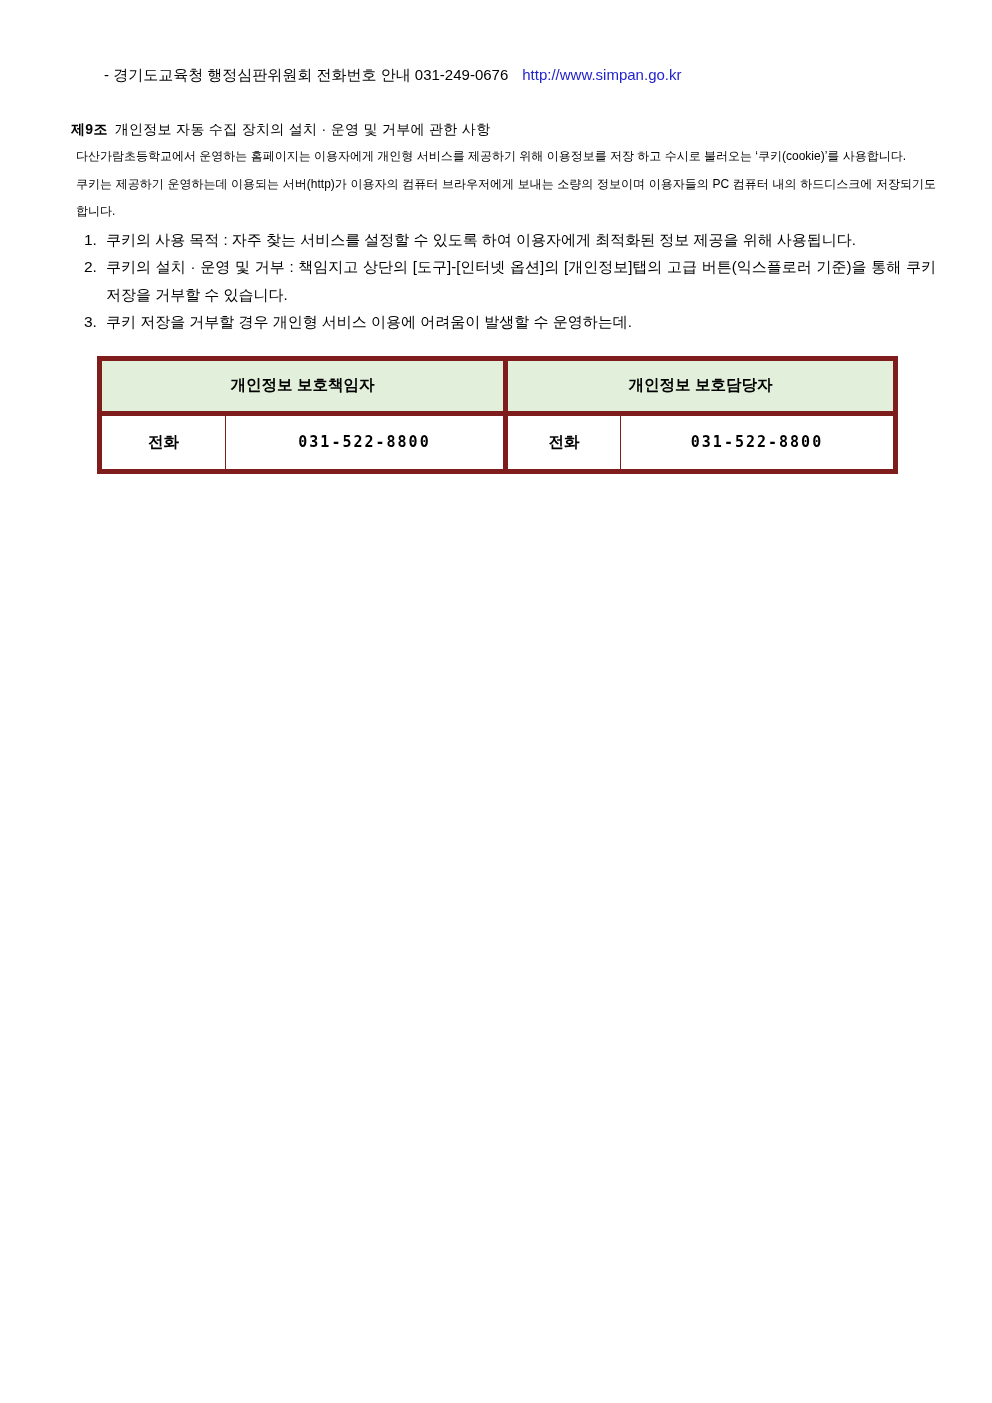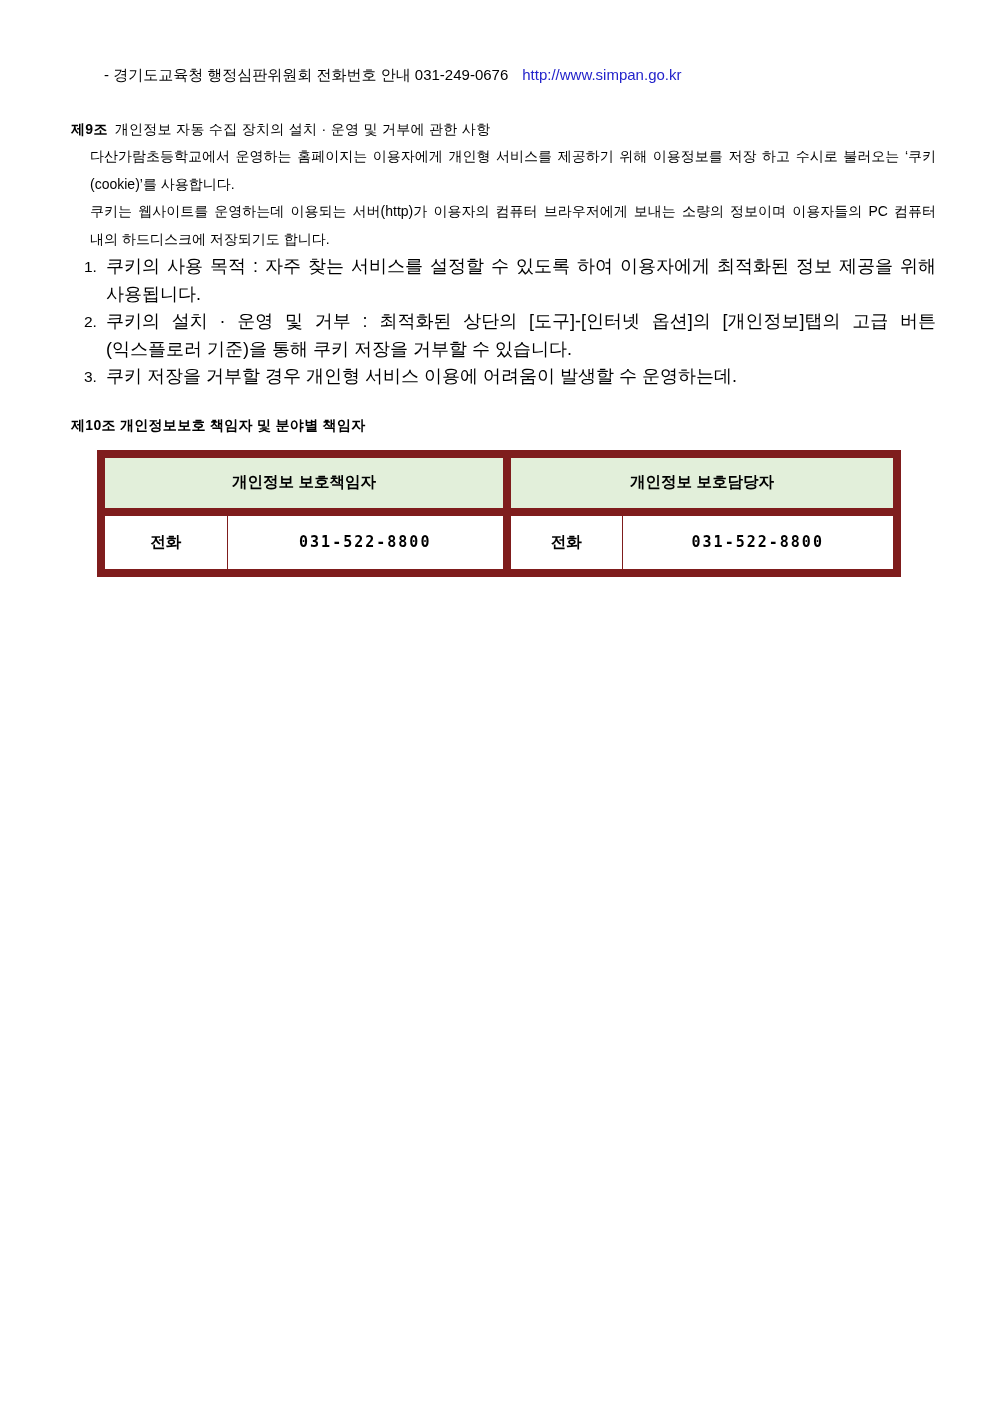--- a/index.html
+++ b/index.html
@@ -32,49 +32,49 @@
   .art10 { margin-top: 20px; }
   .heading {
     font-size: 14px;
     line-height: 28px;
     letter-spacing: 0.3px;
   }
   .heading .no { font-weight: bold; }
   .heading .title { margin-left: 7px; }
   .h10 { font-weight: bold; }
   .body-text {
-    margin-left: 19px;
-    font-size: 14px;
+    margin-left: 5px;
+    font-size: 12px;
     line-height: 27.5px;
     text-align: justify;
     word-break: keep-all;
   }
   .item { display: flex; margin-left: 13px; }
   .item .num {
     flex: 0 0 auto;
     width: 22px;
     font-size: 15.5px;
     line-height: 27.5px;
   }
   .item .txt {
     flex: 1 1 auto;
-    font-size: 18px;
+    font-size: 15px;
     line-height: 27.5px;
     text-align: justify;
     word-break: keep-all;
   }
   
   table.officers {
     border-collapse: collapse;
     table-layout: fixed;
     width: 796px;
     margin: 11px 0 0 26px;
   }
   .officers th, .officers td {
-    border: 8px solid #7f1d1d;
+    border: 5px solid #7f1d1d;
     height: 37px;
     padding: 8px;
     text-align: center;
     vertical-align: middle;
     font-size: 15.5px;
     font-weight: bold;
     font-family: "Liberation Sans", "DejaVu Sans", sans-serif;
   }
   .officers th {
     background: #e2efda;
@@ -96,40 +96,39 @@
 
   <div class="note">
     <span>- 경기도교육청 행정심판위원회 전화번호 안내 031-249-0676</span><a class="link" href="#">http://www.simpan.go.kr</a>
   </div>
 
   <div class="article art9">
     <div class="heading">
       <span class="no">제9조</span><span class="title">개인정보 자동 수집 장치의 설치 · 운영 및 거부에 관한 사항</span>
     </div>
     <div class="body-text">다산가람초등학교에서 운영하는 홈페이지는 이용자에게 개인형 서비스를 제공하기 위해 이용정보를 저장 하고 수시로 불러오는 ‘쿠키(cookie)’를 사용합니다.</div>
-    <div class="body-text">쿠키는 웹사이트를 운영하는데 이용되는 서버(http)가 이용자의 컴퓨터 브라우저에게 보내는 소량의 정보이며 이용자들의 PC 컴퓨터 내의 하드디스크에 저장되기도 합니다.</div>
+    <div class="body-text">쿠키는 제공하기 운영하는데 이용되는 서버(http)가 이용자의 컴퓨터 브라우저에게 보내는 소량의 정보이며 이용자들의 PC 컴퓨터 내의 하드디스크에 저장되기도 합니다.</div>
 
     <div>
       <div class="item">
         <span class="num">1.</span>
         <span class="txt">쿠키의 사용 목적 : 자주 찾는 서비스를 설정할 수 있도록 하여 이용자에게 최적화된 정보 제공을 위해 사용됩니다.</span>
       </div>
       <div class="item">
         <span class="num">2.</span>
-        <span class="txt">쿠키의 설치 · 운영 및 거부 : 최적화된 상단의 [도구]-[인터넷 옵션]의 [개인정보]탭의 고급 버튼(익스플로러 기준)을 통해 쿠키 저장을 거부할 수 있습니다.</span>
+        <span class="txt">쿠키의 설치 · 운영 및 거부 : 책임지고 상단의 [도구]-[인터넷 옵션]의 [개인정보]탭의 고급 버튼(익스플로러 기준)을 통해 쿠키 저장을 거부할 수 있습니다.</span>
       </div>
       <div class="item">
         <span class="num">3.</span>
         <span class="txt">쿠키 저장을 거부할 경우 개인형 서비스 이용에 어려움이 발생할 수 운영하는데.</span>
       </div>
     </div>
   </div>
 
   <div class="article art10">
-    <div class="heading h10">제10조 개인정보보호 책임자 및 분야별 책임자</div>
 
     <table class="officers">
       <colgroup>
         <col style="width:126px">
         <col style="width:280px">
         <col style="width:115px">
         <col style="width:275px">
       </colgroup>
       <thead>
         <tr>

